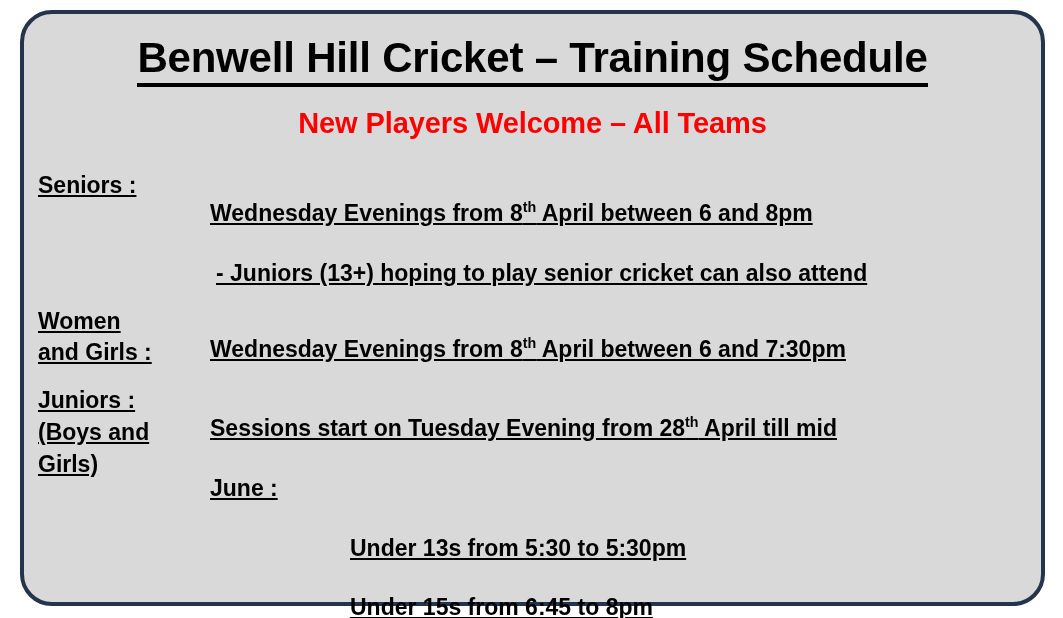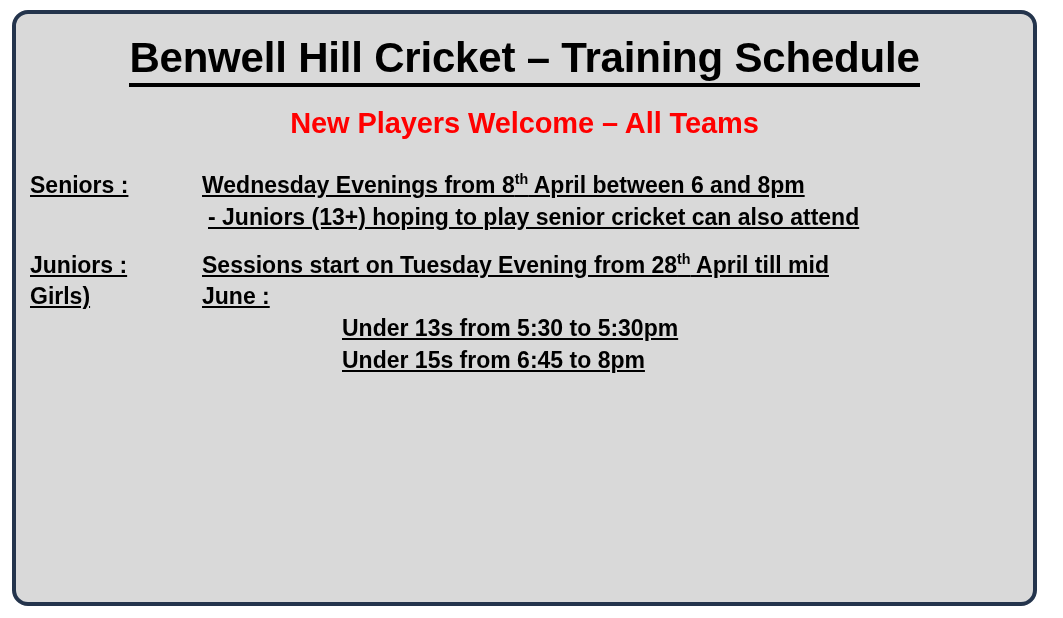--- a/index.html
+++ b/index.html
@@ -9,28 +9,28 @@
   }
   body {
     width: 1063px;
     height: 618px;
     font-family: "Liberation Sans", sans-serif;
     overflow: hidden;
   }
 
   .poster {
     position: absolute;
-    left: 12px;
+    left: 20px;
     top: 10px;
     width: 1025px;
     height: 596px;
     box-sizing: border-box;
     background: #d9d9d9;
     border: 4px solid #24344c;
-    border-radius: 16px;
+    border-radius: 32px;
   }
 
   .title-wrap {
     text-align: center;
     margin-top: 22px;
   }
   .title {
     display: inline-block;
     font-size: 42px;
     font-weight: bold;
@@ -84,20 +84,21 @@
 
   .content-col {
     flex: 1 1 auto;
     font-size: 23px;
     font-weight: bold;
     color: #000000;
     line-height: 1.38;
   }
   .content-col .line {
     white-space: nowrap;
+    margin-top: 28px;
   }
   .line.indent-dash {
     padding-left: 6px;
   }
   .line.indent-session {
     padding-left: 140px;
   }
 
   sup {
     font-size: 0.62em;
@@ -123,21 +124,31 @@
         <div class="label-col">
           <div>Seniors :</div>
         </div>
         <div class="content-col">
           <div class="line"><span>Wednesday Evenings from 8</span><sup>th</sup><span> April between 6 and 8pm</span></div>
           <div class="line indent-dash"><span> - Juniors (13+) hoping to play senior cricket can also attend</span></div>
         </div>
       </div>
       <div class="row">
         <div class="label-col">
+          <div>Women</div>
+          <div>and Girls :</div>
+        </div>
+        <div class="content-col">
+          <div class="line"><span>Wednesday Evenings from 8</span><sup>th</sup><span> April between 6 and 7:30pm</span></div>
+        </div>
+      </div>
+      <div class="row">
+        <div class="label-col">
           <div>Juniors :</div>
+          <div>(Boys and</div>
           <div>Girls)</div>
         </div>
         <div class="content-col">
           <div class="line"><span>Sessions start on Tuesday Evening from 28</span><sup>th</sup><span> April till mid</span></div>
           <div class="line"><span>June :</span></div>
           <div class="line indent-session"><span>Under 13s from 5:30 to 5:30pm</span></div>
           <div class="line indent-session"><span>Under 15s from 6:45 to 8pm</span></div>
         </div>
       </div>
     </div>

